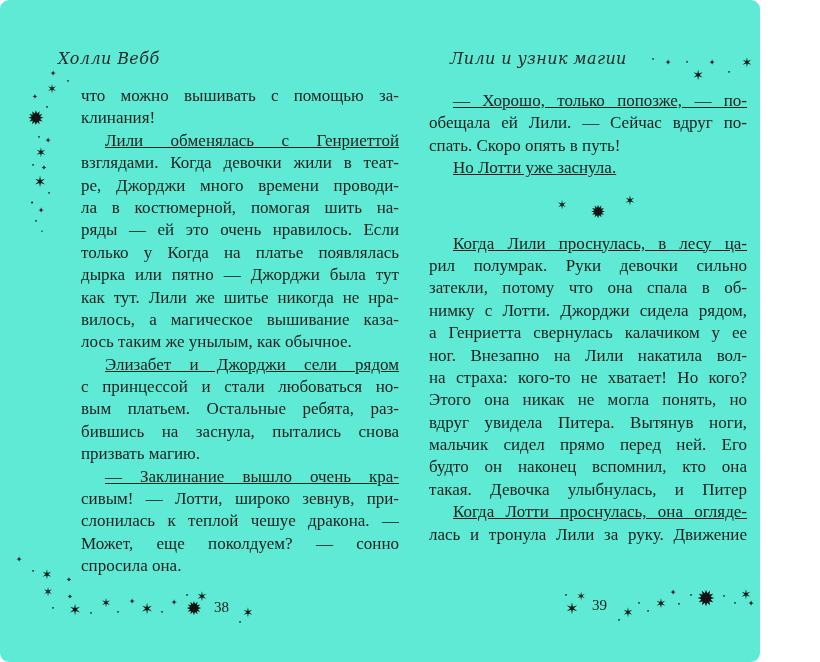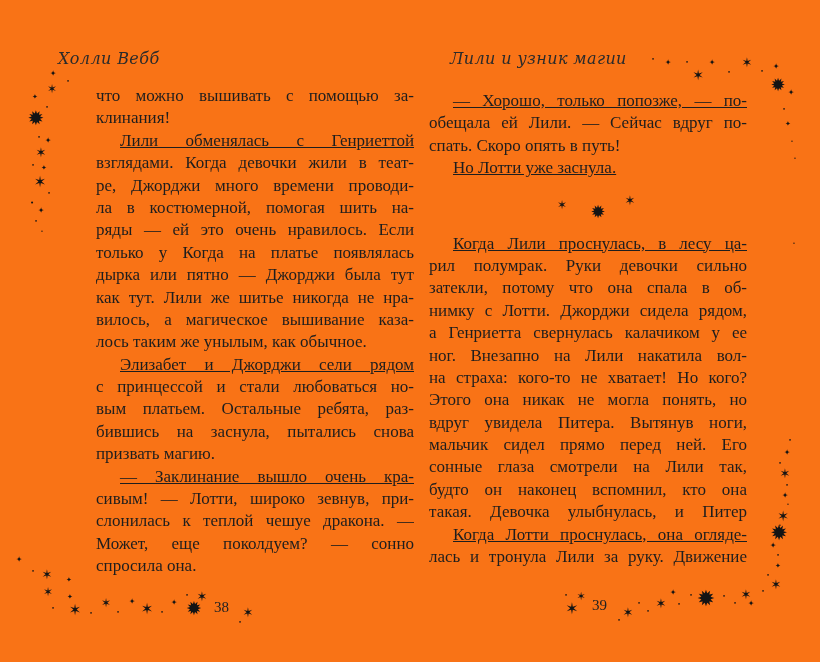--- a/index.html
+++ b/index.html
@@ -1,31 +1,32 @@
 <!DOCTYPE html>
 <html><head>
 <meta charset="utf-8">
 <style>
   html,body { margin:0; padding:0; background:#ffffff; }
   .canvas {
-    position:relative; width:820px; height:662px; background:#f97316;
+    position:relative; width:760px; height:662px; background:#5eead4;
     overflow:hidden; font-family:"Liberation Serif","DejaVu Serif",serif;
     color:#1e1e1e;
+    border-radius:9px;
   }
   .running-head {
     position:absolute; font-family:"DejaVu Serif",serif; font-style:italic;
     font-size:16px; color:#2b2b2b; letter-spacing:0.4px; white-space:nowrap;
   }
   .head-left  { left:58px;  top:49px; }
   .head-right { left:450px; top:49px; }
 
   .body-col {
     position:absolute; width:318px; font-size:17px; line-height:22.4px;
   }
-  #left-body  { left:96px;  top:85px; }
+  #left-body  { left:81px;  top:85px; }
   #right-body { left:429px; top:90px; }
 
   .ln {
     text-align:justify; text-align-last:justify;
     height:22.4px; overflow:hidden; white-space:normal;
   }
   .ln.ind { text-indent:24px;text-decoration:underline; }
   .ln.end { text-align-last:auto; }
 
   .scene-spacer { height:53px; }
@@ -86,21 +87,20 @@
         <div class="ln ind">Когда Лили проснулась, в лесу ца-</div>
         <div class="ln">рил полумрак. Руки девочки сильно</div>
         <div class="ln">затекли, потому что она спала в об-</div>
         <div class="ln">нимку с Лотти. Джорджи сидела рядом,</div>
         <div class="ln">а Генриетта свернулась калачиком у ее</div>
         <div class="ln">ног. Внезапно на Лили накатила вол-</div>
         <div class="ln">на страха: кого-то не хватает! Но кого?</div>
         <div class="ln">Этого она никак не могла понять, но</div>
         <div class="ln">вдруг увидела Питера. Вытянув ноги,</div>
         <div class="ln">мальчик сидел прямо перед ней. Его</div>
-        <div class="ln">сонные глаза смотрели на Лили так,</div>
         <div class="ln">будто он наконец вспомнил, кто она</div>
         <div class="ln">такая. Девочка улыбнулась, и Питер</div>
         <div class="ln ind">Когда Лотти проснулась, она огляде-</div>
         <div class="ln">лась и тронула Лили за руку. Движение</div>
       </div>
   </div>
 
   <div class="pagenum" id="pn-left">38</div>
 
   <div class="pagenum" id="pn-right">39</div>

